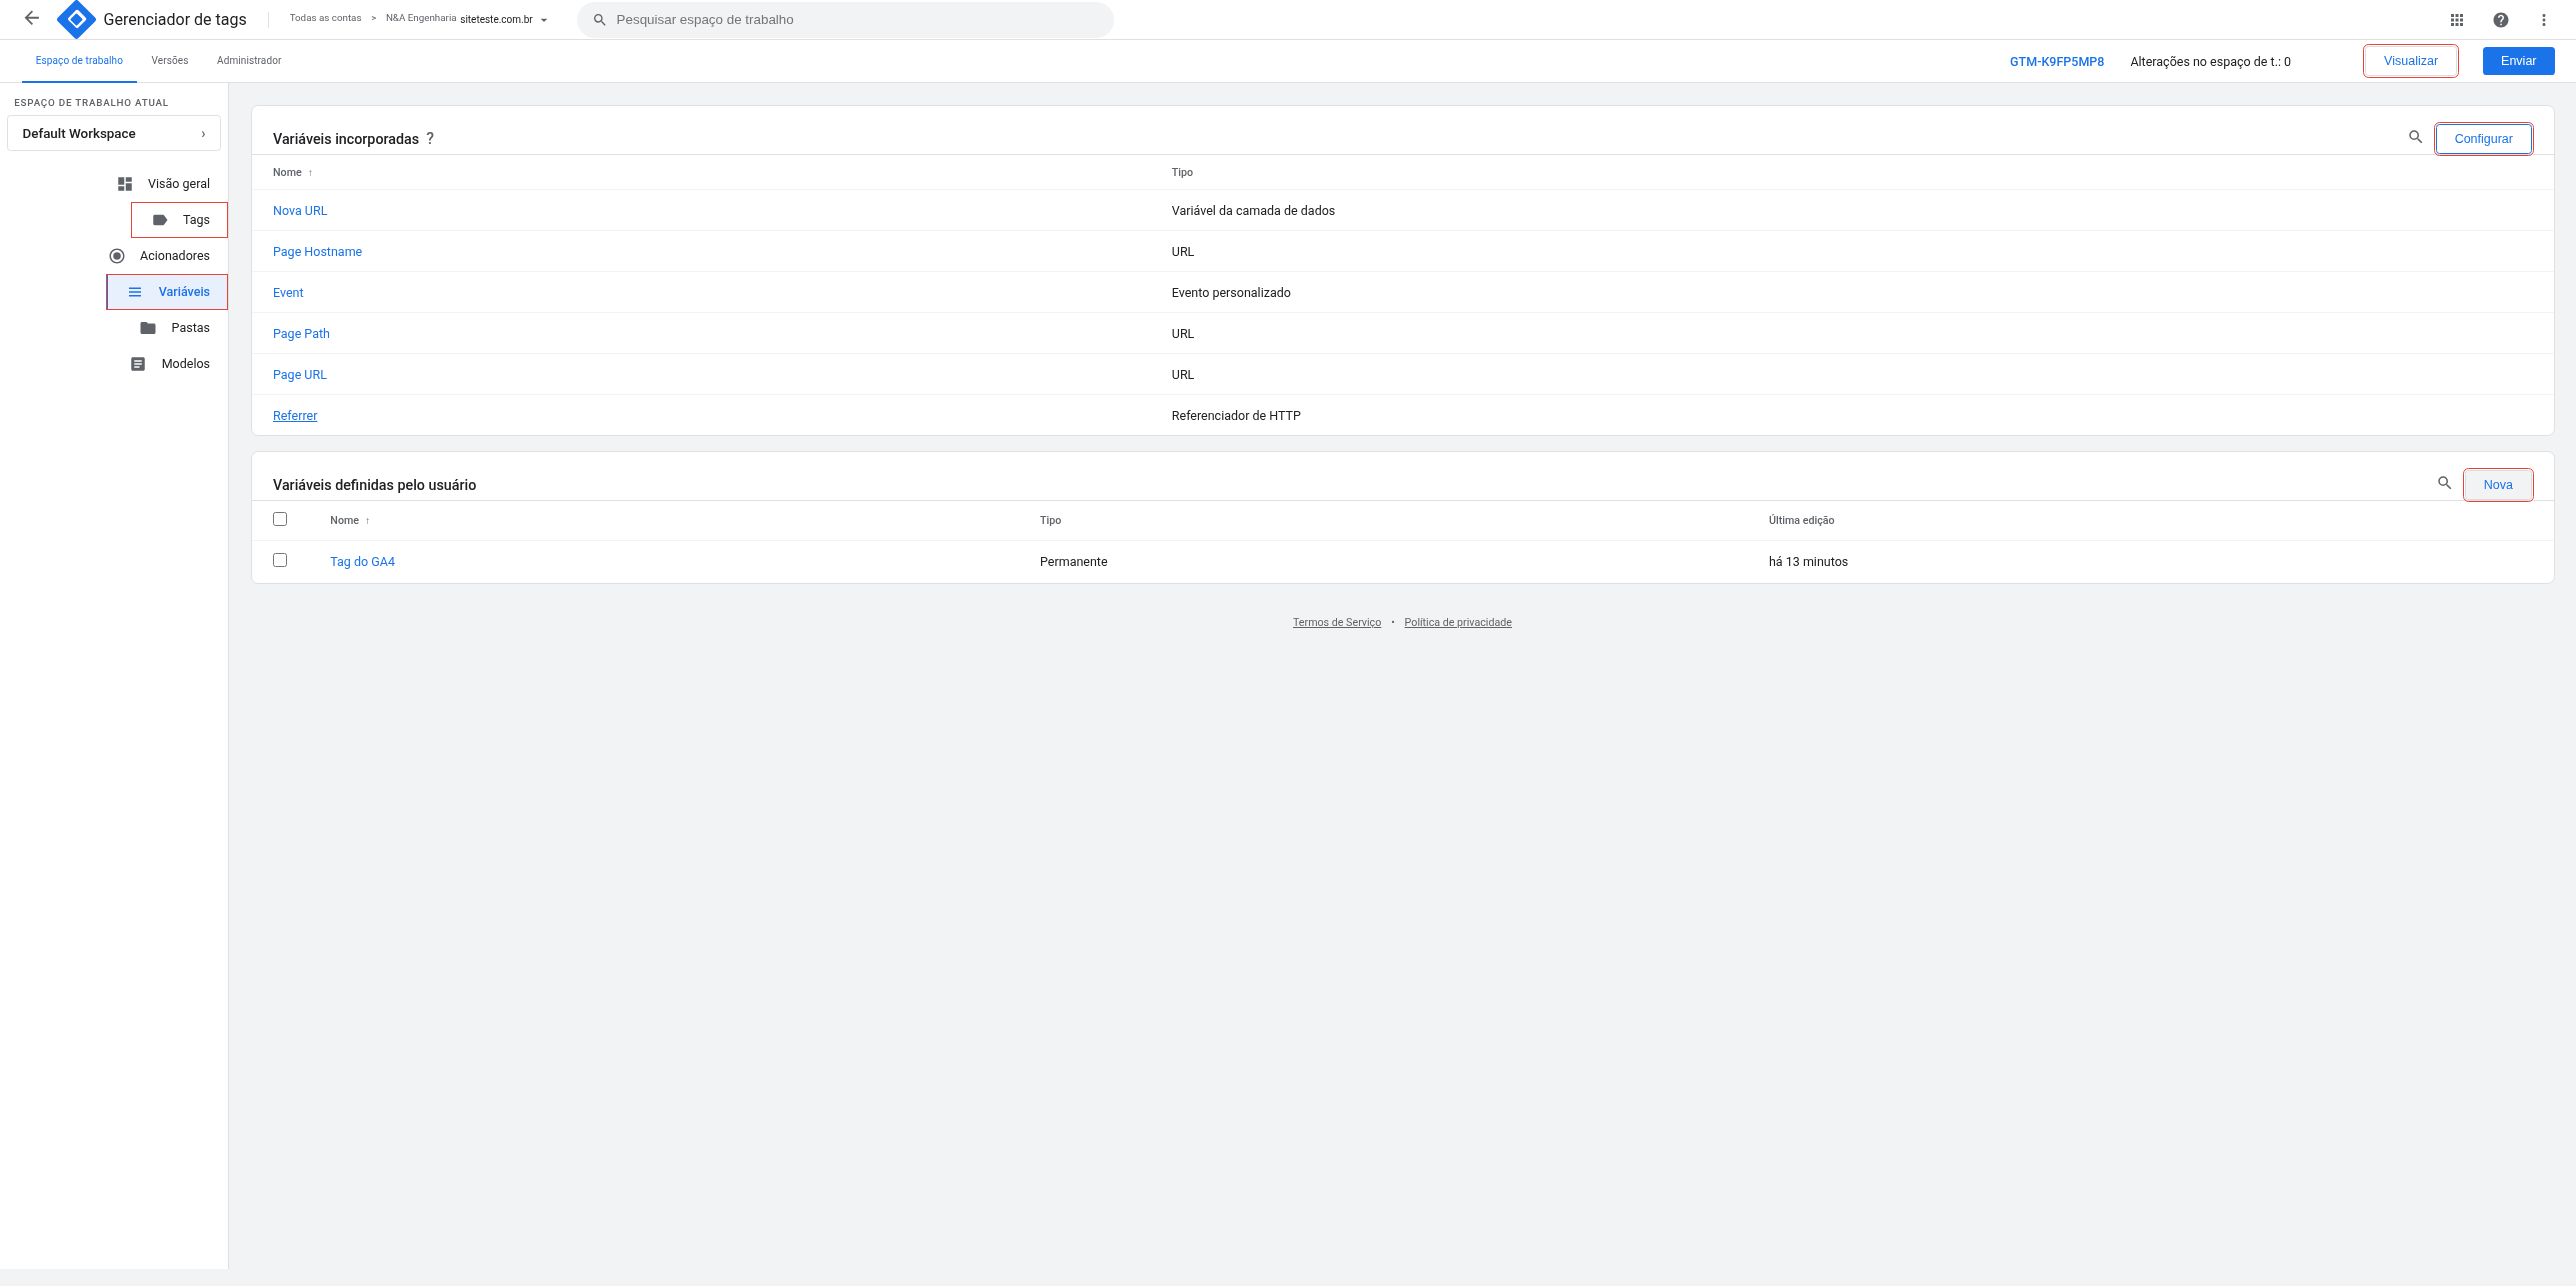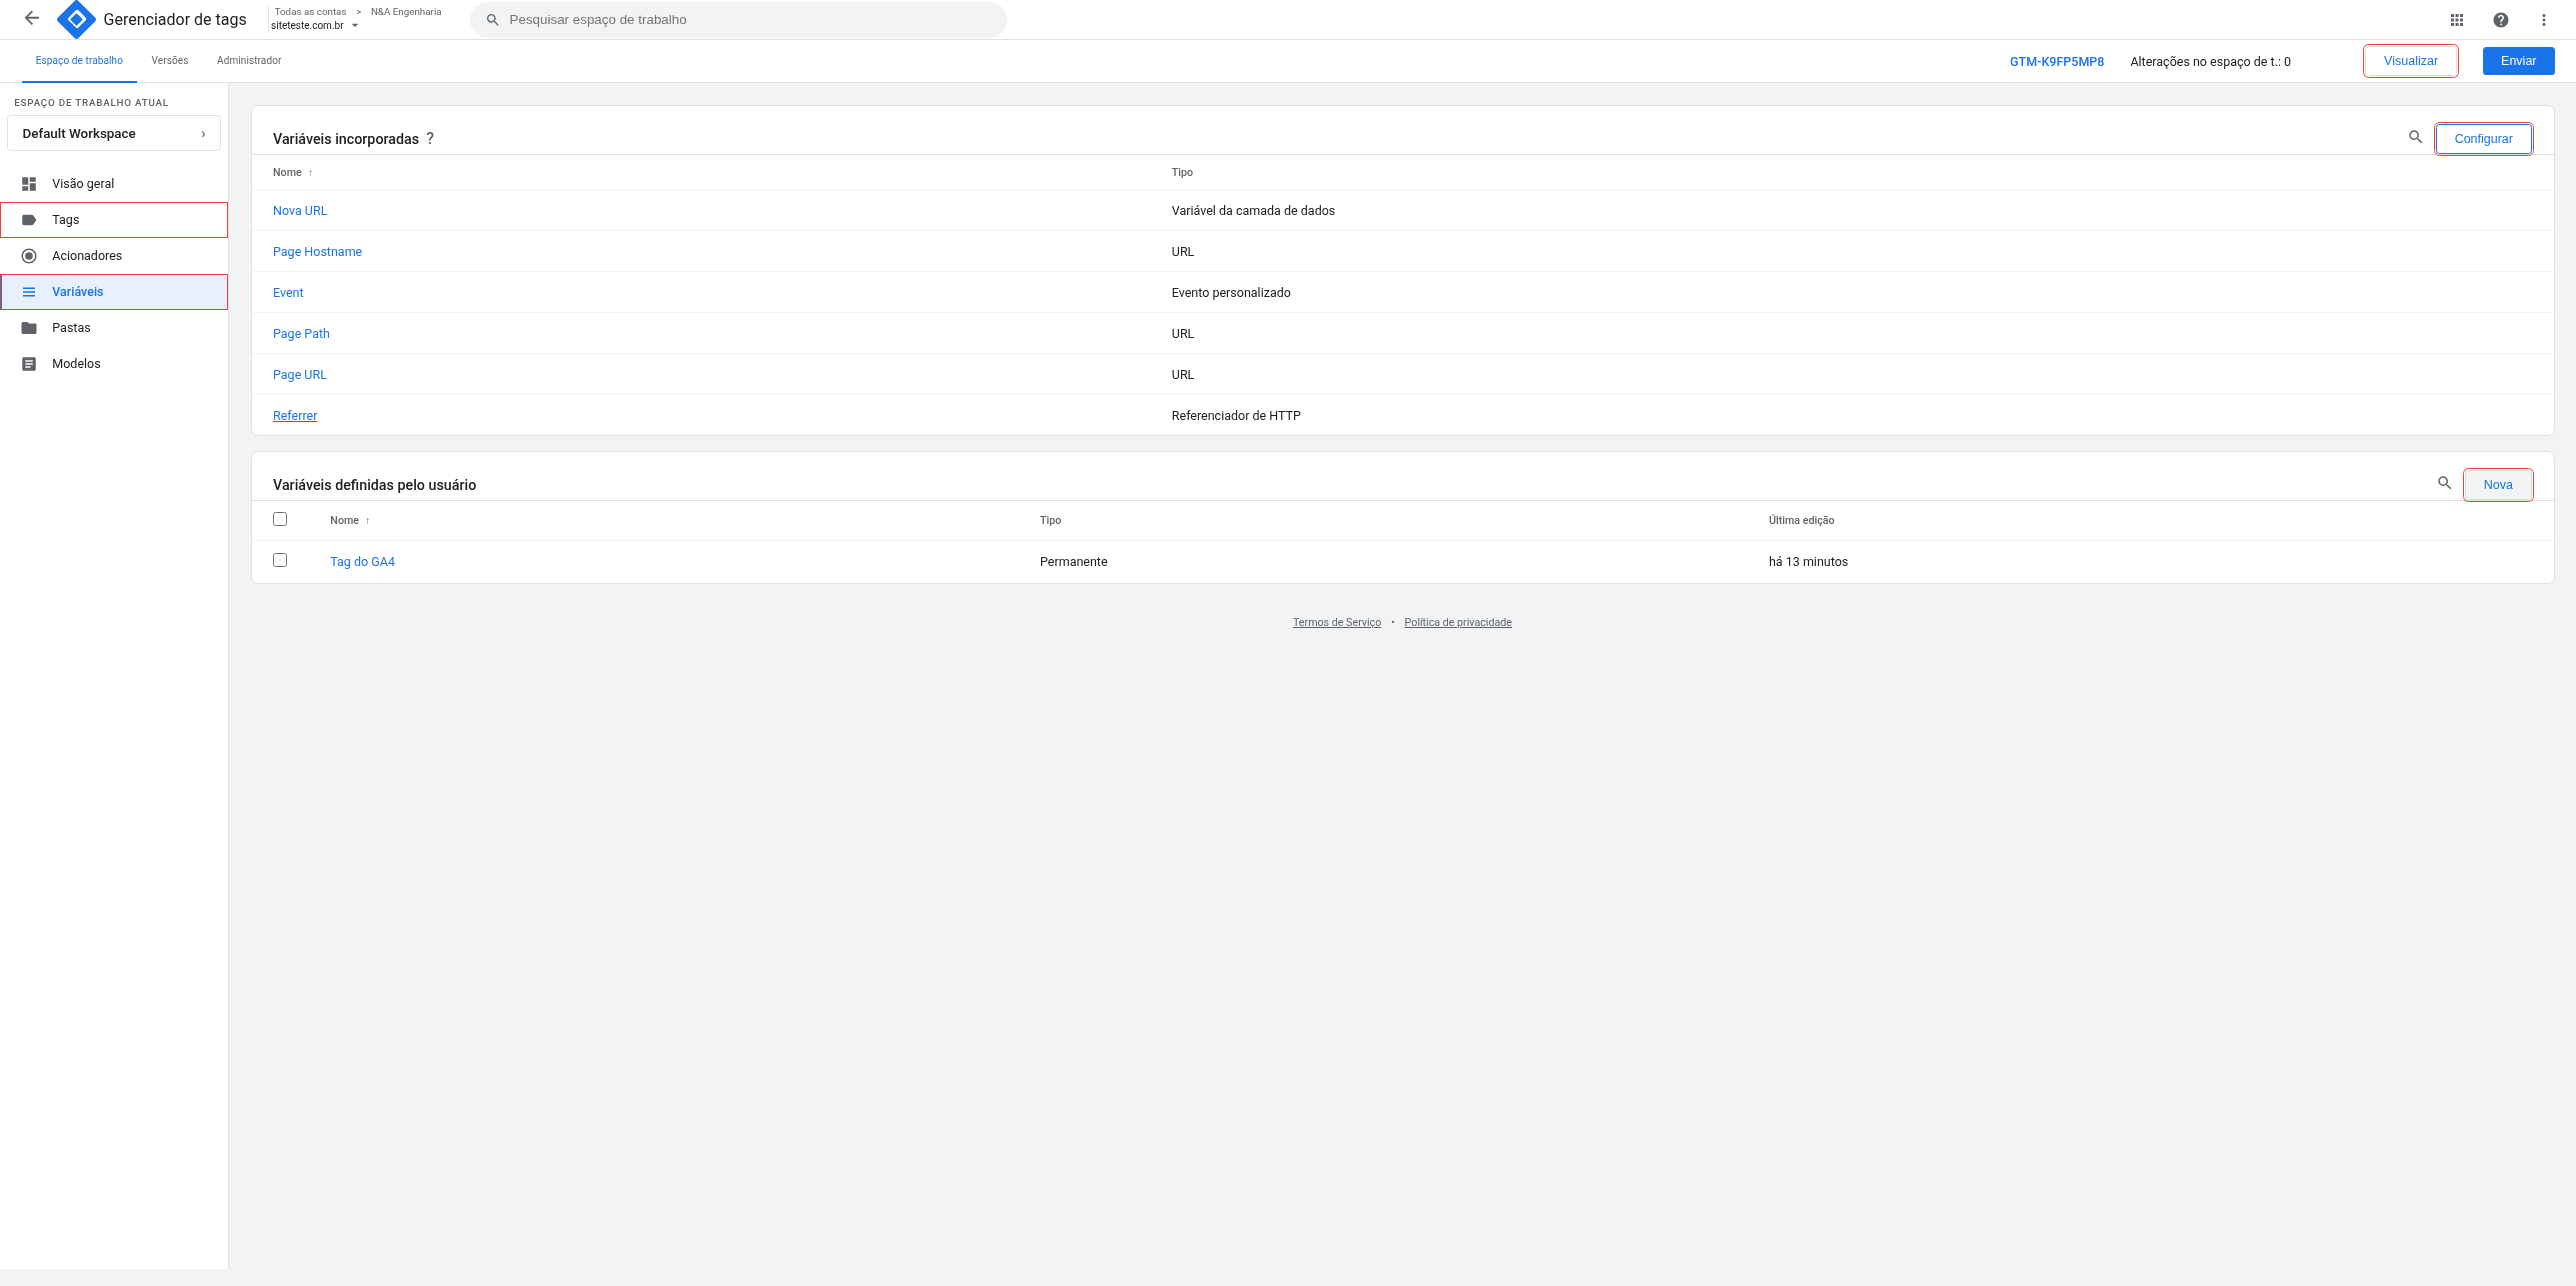--- a/index.html
+++ b/index.html
@@ -7,21 +7,21 @@
 
     
     .topbar {
       display: flex; align-items: center; height: 40px;
       background: #fff; border-bottom: 0.9px solid #e0e0e0;
       padding: 0 14.3px; gap: 10.7px;
     }
     .topbar-back { color: #5f6368; font-size: 18px; cursor: pointer; padding: 7.2px; }
     .topbar-logo { display: flex; align-items: center; gap: 7.2px; }
     .topbar-app-name { font-size: 16px; color: #202124; font-weight: 400; white-space: nowrap; }
-    .topbar-breadcrumb { display: flex; flex-direction: column; margin-left: 10.7px; border-left: 0.9px solid #e0e0e0; padding-left: 2px; justify-content: flex-end; }
+    .topbar-breadcrumb { display: flex; flex-direction: row; margin-left: 10.7px; border-left: 0.9px solid #e0e0e0; padding-left: 17px; justify-content: flex-end; }
     .topbar-breadcrumb-top { font-size: 9.8px; color: #5f6368; }
     .topbar-breadcrumb-top span { margin: 0 3.6px; }
     .topbar-site { display: flex; align-items: center; gap: 3.6px; font-size: 10px; color: #202124; cursor: pointer; }
     .topbar-site svg { width: 16px; height: 16px; fill: #5f6368; }
     .topbar-search {
       flex: 1; max-width: 537px; margin-left: 14.3px;
       background: #f1f3f4; border-radius: 21.5px;
       display: flex; align-items: center; padding: 0 14.3px; height: 36px; gap: 9px;
     }
     .topbar-search input { background: transparent; border: none; outline: none; font-size: 13.4px; color: #202124; flex: 1; }
@@ -58,21 +58,21 @@
 
     
     .sidebar { width: 229px; background: #fff; border-right: 0.9px solid #e0e0e0; padding: 14.3px 0; overflow-y: auto; flex-shrink: 0; }
     .sidebar-workspace-label { font-size: 9.8px; color: #5f6368; text-transform: uppercase; letter-spacing: 0.08em; padding: 0 14.3px 7.2px; font-weight: 500; }
     .sidebar-workspace-item {
       display: flex; align-items: center; justify-content: space-between;
       padding: 9px 14.3px; cursor: pointer; font-size: 13.4px; font-weight: 500; color: #202124;
       border: 0.9px solid #e0e0e0; border-radius: 3.6px; margin: 0 7.2px 14.3px;
     }
     .chevron-right { color: #5f6368; font-size: 14.3px; }
-    .sidebar-nav { display: flex; flex-direction: column; }
+    .sidebar-nav { display: flex; flex-direction: column; align-items: flex-end; }
     .sidebar-item {
       display: flex; align-items: center; gap: 14.3px;
       padding: 9px 18px; cursor: pointer; font-size: 12.5px; color: #202124;
       border-left: 2.7px solid transparent; position: relative;
     }
     .sidebar-item.active { background: #e8f0fe; color: #1a73e8; font-weight: 500; border-left: 2.7px solid #1a73e8; }
     .sidebar-item.highlighted { outline: 1.8px solid #ea4335; outline-offset: -1.8px; }
     .sidebar-item.tags-highlighted { outline: 1.8px solid #ea4335; outline-offset: -1.8px; }
     .sidebar-icon { width: 18px; height: 18px; display: flex; align-items: center; justify-content: center; flex-shrink: 0; }
     .sidebar-icon svg { width: 18px; height: 18px; }

